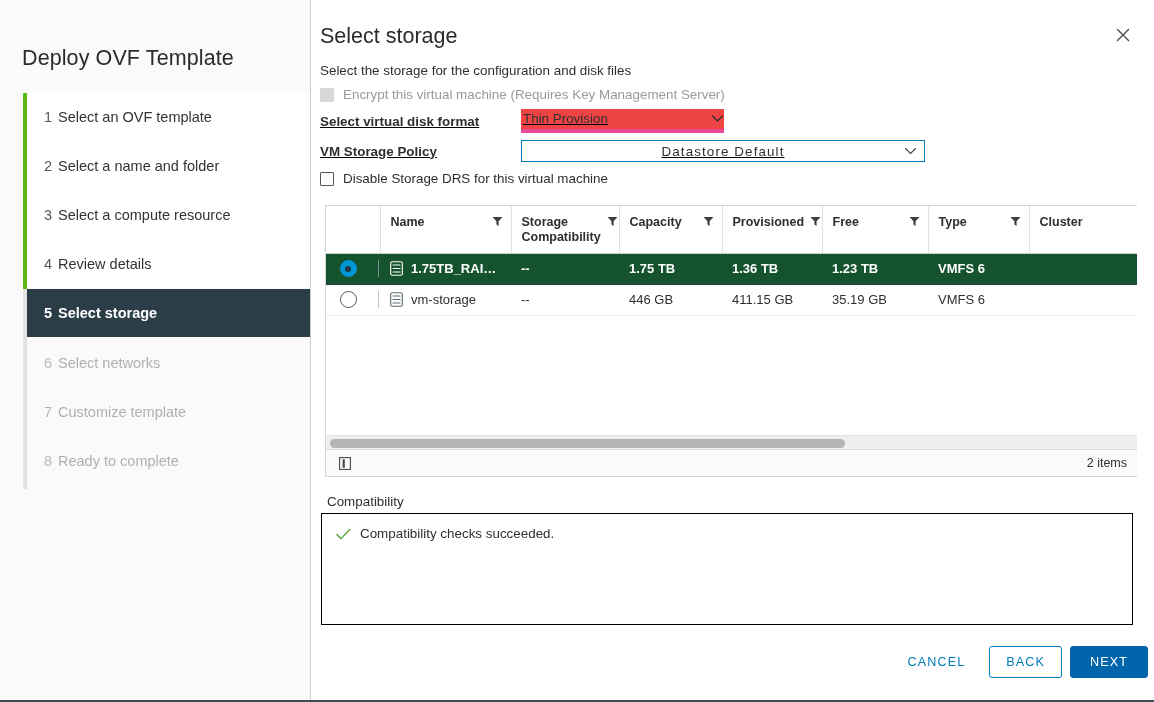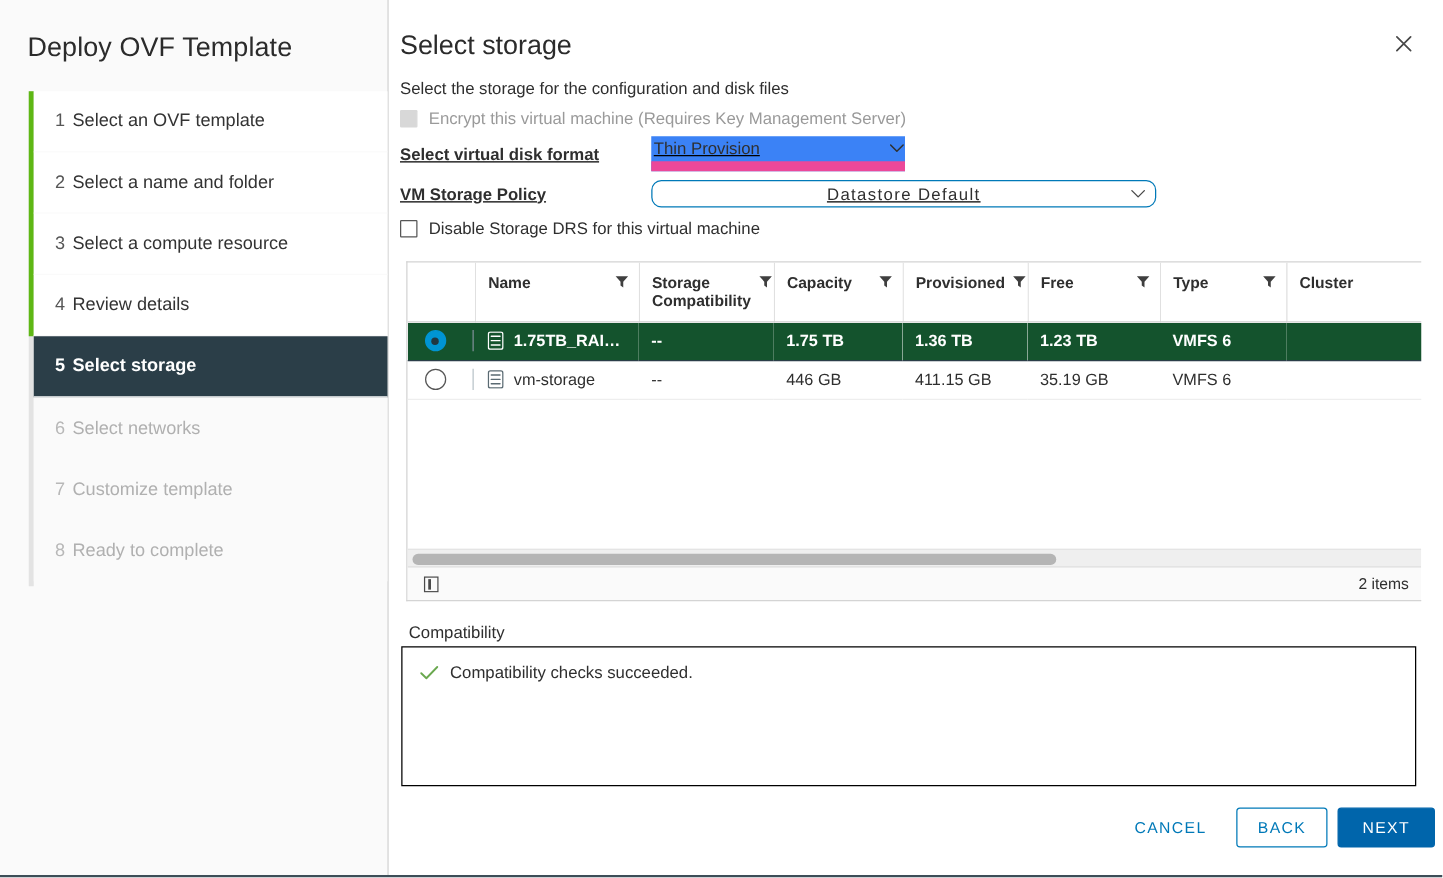--- a/index.html
+++ b/index.html
@@ -26,20 +26,21 @@
     background: #fafafa;
     border-right: 1px solid #cccccc;
     position: relative;
   }
   .wizard-title {
     font-size: 21.5px;
     color: #2b2b2b;
     font-weight: 400;
     padding: 26px 0 0 22px;
     letter-spacing: .1px;
+    margin-top: 20px;
   }
   .steps {
     position: relative;
     margin-top: 22px;
   }
   .rail {
     position: absolute;
     left: 23px; top: 0;
     width: 4px;
     height: 396px;
@@ -147,39 +148,39 @@
   .field-label {
     font-weight: bold;
     color: #2f2f2f;
     width: 201px;
     flex: 0 0 201px;
   }
 
   .sel-underline {
     position: relative;
     width: 203px;
-    border-bottom: 8px solid #ec4899;
+    border-bottom: 4px solid #ec4899;
     padding: 2px 0 3px 2px;
     display: flex;
     align-items: center;
     cursor: pointer;
-    background: #3b82f6;
+    background: #ef4444;
   }
   .sel-underline .val {
     font-size: 13.4px;
     color: #2f2f2f;
     flex: 1 1 auto;
   }
 
   .sel-box {
     position: relative;
     width: 404px;
     height: 22px;
     border: 1px solid #0079b8;
-    border-radius: 8px;
+    border-radius: 0;
     background: #fff;
     display: flex;
     align-items: center;
     justify-content: center;
     cursor: pointer;
   }
   .sel-box .val {
     font-size: 13.4px;
     color: #2f2f2f;
     letter-spacing: 1.1px;

